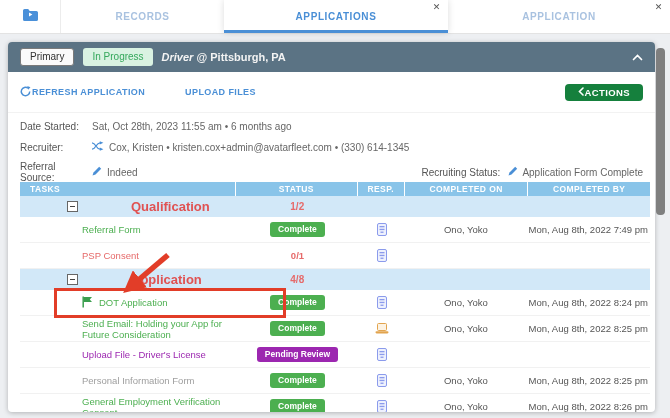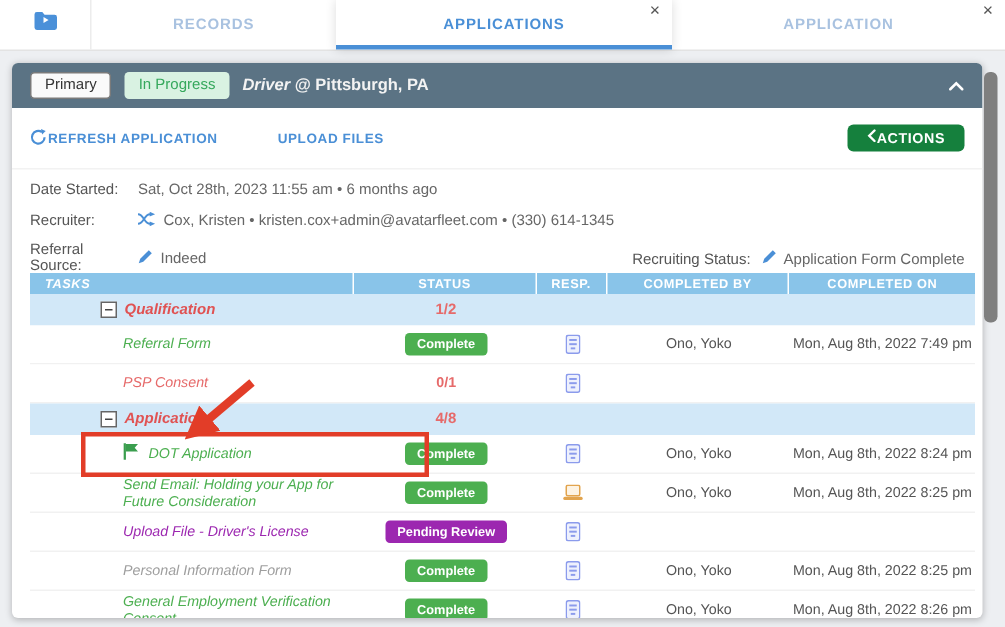--- a/index.html
+++ b/index.html
@@ -47,28 +47,28 @@
   .d-row1{top:8px;} .d-row2{top:28px;} .d-row3{top:48px;width:623px;}
   .rs-right{margin-left:auto;display:flex;align-items:flex-end;gap:4px;}
   .rs-label{color:#555;margin-right:4px;}
   
   .tasks-table{margin-left:12px;width:630px;}
   .t-row{display:flex;align-items:center;}
   .t-head{height:14px;background:var(--th-bg);color:#fff;font-size:8.5px;font-weight:bold;letter-spacing:.4px;}
   .t-head .c{height:100%;display:flex;align-items:center;justify-content:center;border-right:1px solid #fff;box-sizing:border-box;}
   .t-head .c:last-child{border-right:none;}
   .t-head .c-task{justify-content:flex-start;padding-left:10px;}
-  .c-task{width:220px;box-sizing:border-box;font-style:italic;}
+  .c-task{width:220px;box-sizing:border-box;}
   .c-status{width:124px;display:flex;justify-content:center;}
   .c-resp{width:48px;display:flex;justify-content:center;}
   .c-by{width:124px;display:flex;justify-content:center;}
   .c-on{width:126px;display:flex;justify-content:center;}
   .group-row{height:21px;background:var(--group-bg);}
   .group-row .c-task{display:flex;align-items:center;gap:5px;padding-left:47px;}
-  .group-name{color:#e05252;font-weight:bold;font-size:10px;cursor:pointer;}
+  .group-name{color:#e05252;font-weight:bold;font-size:13px;cursor:pointer;margin-left:48px;}
   .group-progress{color:#e66a6a;font-weight:bold;font-size:10px;}
   .collapse-box{width:9px;height:9px;border:1px solid #666;background:#fff;position:relative;cursor:pointer;flex:none;}
   .collapse-box::after{content:"";position:absolute;left:2px;right:2px;top:3.5px;height:1px;background:#444;}
   .task-row{height:25px;background:#fff;border-bottom:1px solid #f1f1f1;font-size:9.5px;}
   .task-row .c-task{display:flex;align-items:center;gap:6px;padding-left:62px;}
   .task-link{cursor:pointer;}
   .tcol-green{color:#4caf50;} .tcol-red{color:#e66a6a;} .tcol-purple{color:#9c27b0;} .tcol-gray{color:#9e9e9e;}
   .badge{color:#fff;font-size:8.5px;font-weight:bold;padding:3px 8px;border-radius:3px;line-height:1.1;white-space:nowrap;text-align:right;}
   .badge-green{background:var(--green);}
   .badge-purple{background:var(--purple);}
@@ -184,22 +184,22 @@
         <span class="d-value">Application Form Complete</span>
       </span>
     </div>
   </div>
 
   <div class="tasks-table">
     <div class="t-row t-head">
       <div class="c c-task">TASKS</div>
       <div class="c c-status">STATUS</div>
       <div class="c c-resp">RESP.</div>
+      <div class="c c-on">COMPLETED ON</div>
       <div class="c c-by">COMPLETED BY</div>
-      <div class="c c-on">COMPLETED ON</div>
     </div>
     <div id="table-body">
         <div class="t-row group-row">
           <div class="c-task">
             <span class="collapse-box"></span>
             <span class="group-name">Qualification</span>
           </div>
           <div class="c-status">
             <span class="group-progress">1/2</span>
           </div>

